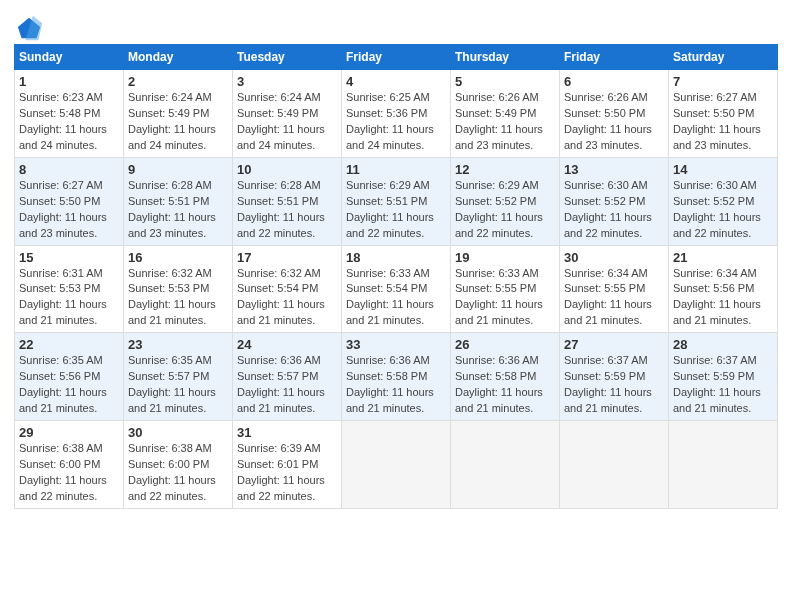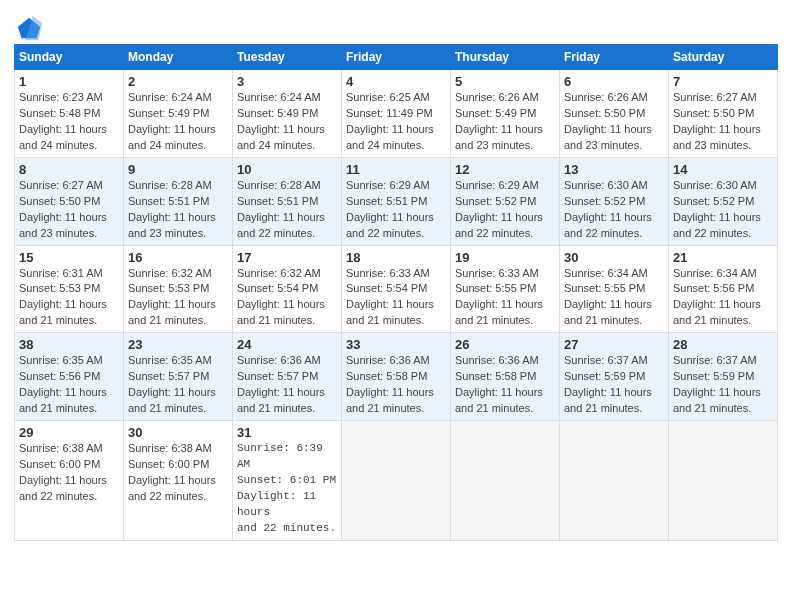--- a/index.html
+++ b/index.html
@@ -152,21 +152,21 @@
           <td>
             <span class="day-num">3</span>
             <div class="day-info" style="white-space: pre-line;">Sunrise: 6:24 AM
 Sunset: 5:49 PM
 Daylight: 11 hours
 and 24 minutes.</div>
           </td>
           <td>
             <span class="day-num">4</span>
             <div class="day-info" style="white-space: pre-line;">Sunrise: 6:25 AM
-Sunset: 11:49 PM
+Sunset: 5:36 PM
 Daylight: 11 hours
 and 24 minutes.</div>
           </td>
           <td>
             <span class="day-num">5</span>
             <div class="day-info" style="white-space: pre-line;">Sunrise: 6:26 AM
 Sunset: 5:49 PM
 Daylight: 11 hours
 and 23 minutes.</div>
           </td>
@@ -282,21 +282,21 @@
           <td>
             <span class="day-num">21</span>
             <div class="day-info" style="white-space: pre-line;">Sunrise: 6:34 AM
 Sunset: 5:56 PM
 Daylight: 11 hours
 and 21 minutes.</div>
           </td>
         </tr>
         <tr>
           <td>
-            <span class="day-num">38</span>
+            <span class="day-num">22</span>
             <div class="day-info" style="white-space: pre-line;">Sunrise: 6:35 AM
 Sunset: 5:56 PM
 Daylight: 11 hours
 and 21 minutes.</div>
           </td>
           <td>
             <span class="day-num">23</span>
             <div class="day-info" style="white-space: pre-line;">Sunrise: 6:35 AM
 Sunset: 5:57 PM
 Daylight: 11 hours
@@ -348,21 +348,21 @@
           </td>
           <td>
             <span class="day-num">30</span>
             <div class="day-info" style="white-space: pre-line;">Sunrise: 6:38 AM
 Sunset: 6:00 PM
 Daylight: 11 hours
 and 22 minutes.</div>
           </td>
           <td>
             <span class="day-num">31</span>
-            <div class="day-info" style="white-space: pre-line; font-family: Liberation Mono, monospace;">Sunrise: 6:39 AM
+            <div class="day-info" style="white-space: pre-line;">Sunrise: 6:39 AM
 Sunset: 6:01 PM
 Daylight: 11 hours
 and 22 minutes.</div>
           </td>
           <td class="empty"></td>
           <td class="empty"></td>
           <td class="empty"></td>
           <td class="empty"></td>
         </tr>
       </tbody>

